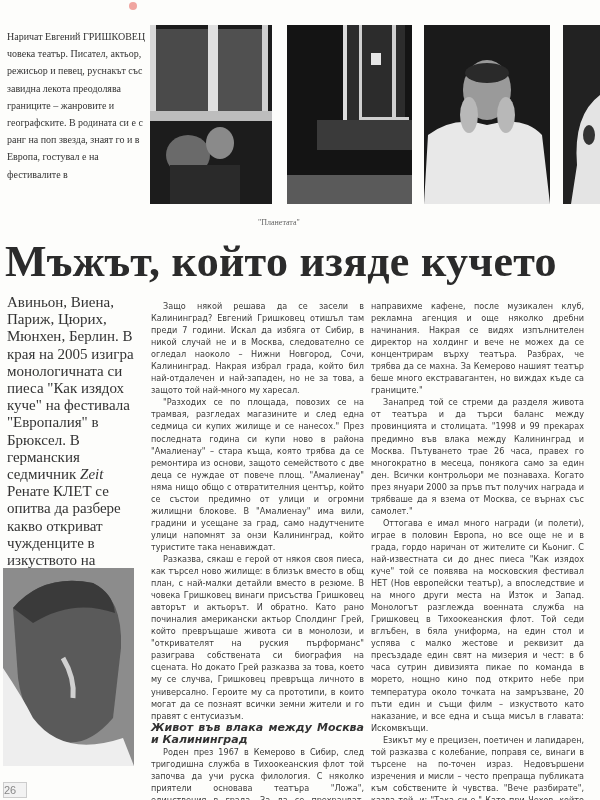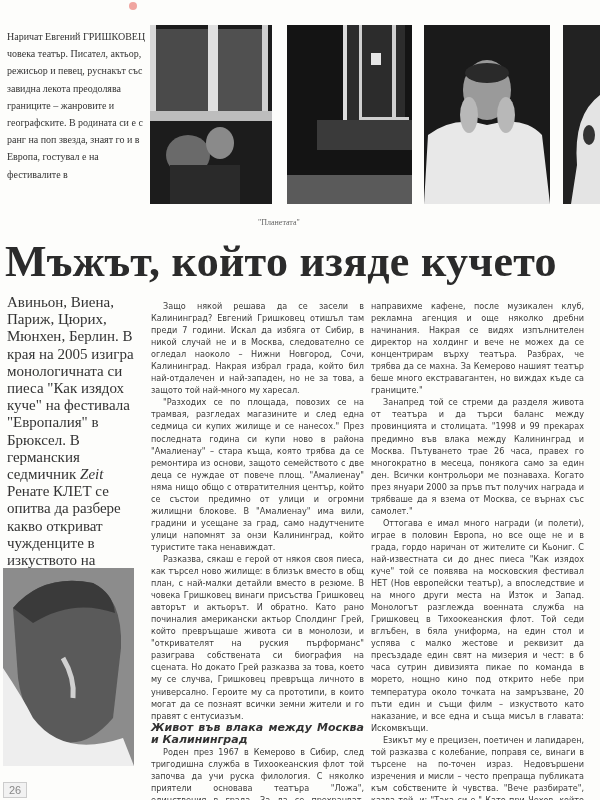--- a/index.html
+++ b/index.html
@@ -10,21 +10,21 @@
   .photo { position:absolute; top:0; height:179px; background:#1a1a1a; overflow:hidden; }
   .p1 { left:0; width:122px; }
   .p2 { left:137px; width:125px; }
   .p3 { left:274px; width:126px; }
   .p4 { left:413px; width:37px; }
   .caption { position:absolute; left:258px; top:218px; font-family:"Liberation Serif", serif; font-size:8px; color:#666; }
   .headline { position:absolute; left:5px; top:236px; font-family:"Liberation Serif", serif; font-size:44px; line-height:52px; color:#2b2b2b; letter-spacing:0.3px; white-space:nowrap;font-weight:bold; }
   .lead2 { position:absolute; left:7px; top:294px; width:140px; font-family:"Liberation Serif", serif; font-size:15px; line-height:17.2px; color:#333; }
   .lead2 em { font-style:italic; }
   .portrait { position:absolute; left:3px; top:568px; width:131px; height:198px; background:linear-gradient(160deg,#6e6e6e 0%,#3a3a3a 35%,#8a8a8a 60%,#e8e8e8 90%); }
-  .pageno { position:absolute; left:3px; top:782px; width:22px; height:14px; border:1px solid #ccc; font-family:"Liberation Sans", sans-serif; font-size:11px; line-height:14px; text-align:center; color:#888; background:#f2f2f2; }
+  .pageno { position:absolute; left:3px; top:782px; width:22px; height:14px; border:1px solid #ccc; font-family:"Liberation Sans", sans-serif; font-size:11px; line-height:14px; text-align:left; color:#888; background:#f2f2f2; }
   .col { position:absolute; top:300px; width:213px; font-family:"DejaVu Sans", sans-serif; font-size:8.1px; line-height:12.05px; color:#3a3a3a; text-align:justify; }
   .col p { margin:0; text-indent:12px; }
   .col p.noindent { text-indent:0; }
   .col h4 { margin:0; font-size:11px; font-weight:bold; font-style:italic; color:#333; }
   .col2 { left:151px; }
   .col3 { left:371px; }
   svg { display:block; }
 </style>
 </head>
 <body>

